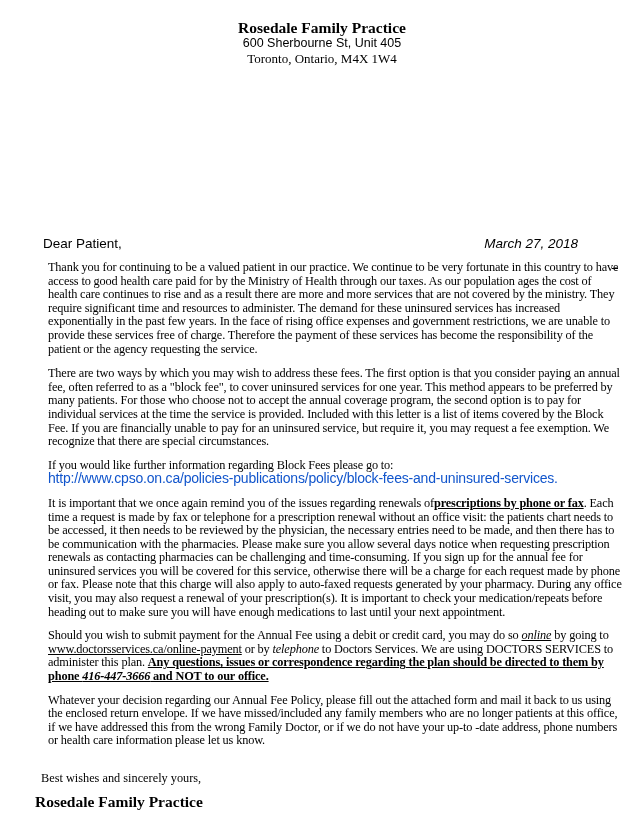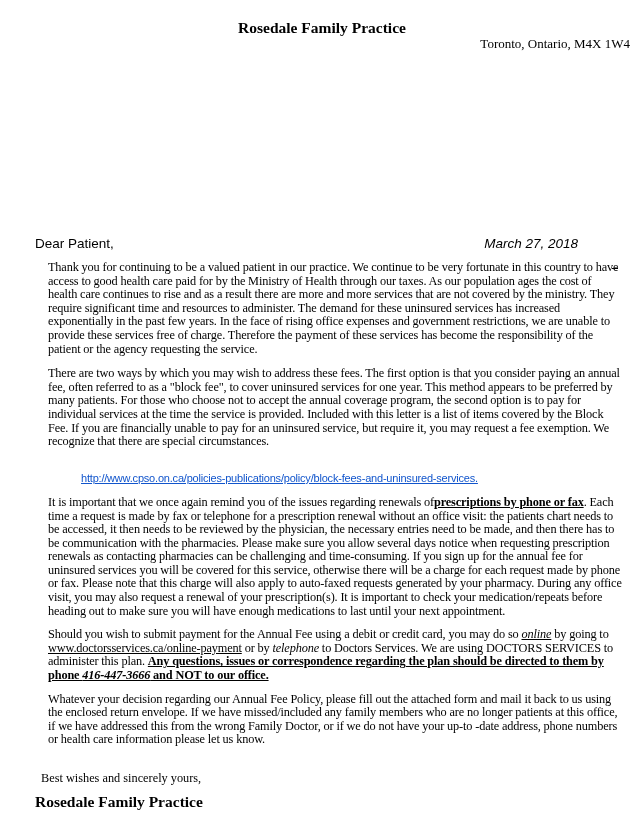--- a/index.html
+++ b/index.html
@@ -1,60 +1,61 @@
 <!DOCTYPE html>
 <html><head>
 <meta charset="utf-8">
 <style>
   html, body { margin: 0; padding: 0; background: #ffffff; }
   body { width: 630px; height: 830px; position: relative; overflow: hidden; color: #000; }
 
   .letterhead { position: absolute; top: 19px; left: 0; width: 630px; text-align: center; }
   .lh-name { font-family: "Liberation Serif", serif; font-weight: bold; font-size: 15.5px; line-height: 17px; margin-left: 14px; }
   .lh-street { font-family: "Liberation Sans", sans-serif; font-size: 12.5px; line-height: 15px; margin-left: 14px; }
-  .lh-city { font-family: "Liberation Serif", serif; font-size: 13px; line-height: 16px; margin-left: 14px; text-align: right; }
+  .lh-city { font-family: "Liberation Serif", serif; font-size: 13px; line-height: 16px; margin-left: 14px; }
 
   .salutation-row { position: absolute; top: 236px; left: 35px; width: 545px; font-family: "Liberation Sans", sans-serif; font-size: 13.5px; line-height: 16px; }
-  .salutation { position: absolute; left: 0; }
+  .salutation { position: absolute; left: 8px; }
   .date { position: absolute; right: 2px; font-style: italic; }
 
   .body { position: absolute; top: 261px; left: 48px; width: 575px; font-family: "Liberation Serif", serif; font-size: 12.3px; line-height: 13.6px; letter-spacing: -0.15px; }
   .para { margin: 0 0 10px 0; }
   .para.p1 { margin-bottom: 11px; }
-  .link { font-family: "Liberation Sans", sans-serif; font-size: 11px; color: #1155cc; text-decoration: underline; letter-spacing: -0.2px; margin-left: 33px; }
+  .link { font-family: "Liberation Sans", sans-serif; font-size: 14px; color: #1155cc; letter-spacing: -0.2px; }
   .u { text-decoration: underline; }
   .ui { text-decoration: underline; font-style: italic; }
   .i { font-style: italic; }
   .b { font-weight: bold; text-decoration: underline; }
 
   .mark { position: absolute; top: 268px; left: 612px; width: 6px; height: 1px; background: #000; }
 
   .closing { position: absolute; top: 771px; left: 41px; font-family: "Liberation Serif", serif; font-size: 12.3px; }
   .signature { position: absolute; top: 793px; left: 35px; font-family: "Liberation Serif", serif; font-weight: bold; font-size: 15.5px; }
 </style>
 </head>
 <body>
 
 <div class="letterhead">
   <div class="lh-name">Rosedale Family Practice</div>
+  <div class="lh-street">600 Sherbourne St, Unit 405</div>
   <div class="lh-city">Toronto, Ontario, M4X 1W4</div>
 </div>
 
 <div class="salutation-row">
   <span class="salutation">Dear Patient,</span>
   <span class="date">March 27, 2018</span>
 </div>
 
 <div class="mark"></div>
 
 <div class="body">
   <p class="para p1">Thank you for continuing to be a valued patient in our practice. We continue to be very fortunate in this country to have access to good health care paid for by the Ministry of Health through our taxes.   As our population ages the cost of health care continues to rise and as a result there are more and more services that are not covered by the ministry.  They require significant time and resources to administer.  The demand for these uninsured services has increased exponentially in the past few years.  In the face of rising office expenses and government restrictions, we are unable to provide these services free of charge.  Therefore the payment of these services has become the responsibility of the patient or the agency requesting the service.</p>
   <p class="para">There are two ways by which you may wish to address these fees. The first option is that you consider paying an annual fee, often referred to as a "block fee", to cover uninsured services for one year. This method appears to be preferred by many patients. For those who choose not to accept the annual coverage program, the second option is to pay for individual services at the time the service is provided.  Included with this letter is a list of items covered by the Block Fee. If you are financially unable to pay for an uninsured service, but require it, you may request a fee exemption. We recognize that there are special circumstances.</p>
   <p class="para">
-    <br>
+    <span>If you would like further information regarding Block Fees please go to:</span><br>
     <a class="link">http://www.cpso.on.ca/policies-publications/policy/block-fees-and-uninsured-services.</a>
   </p>
   <p class="para"><span>It is important that we once again remind you of the issues regarding renewals of</span><span class="b">prescriptions by phone or fax</span><span>. Each time a request is made by fax or telephone for a prescription renewal without an office visit: the patients chart needs to be accessed, it then needs to be reviewed by the physician, the necessary entries need to be made, and then there has to be communication with the pharmacies. Please make sure you allow several days notice when requesting prescription renewals as contacting pharmacies can be challenging and time-consuming. If you sign up for the annual fee for uninsured services you will be covered for this service, otherwise there will be a charge for each request made by phone or fax. Please note that this charge will also apply to auto-faxed requests generated by your pharmacy. During any office visit, you may also request a renewal of your prescription(s).  It is important to check your medication/repeats before heading out to make sure you will have enough medications to last until your next appointment.</span></p>
   <p class="para"><span>Should you wish to submit payment for the Annual Fee using a debit or credit card, you may do so </span><span class="ui">online</span><span> by going to </span><a class="u">www.doctorsservices.ca/online-payment</a><span> or by </span><span class="i">telephone</span><span> to Doctors Services. We are using DOCTORS SERVICES to administer this plan.  </span><span class="b">Any questions, issues or correspondence regarding the plan should be directed to them by phone </span><span class="b ui">416-447-3666</span><span class="b"> and NOT to our office.</span></p>
   <p class="para">Whatever your decision regarding our Annual Fee Policy, please fill out the attached form and mail it back to us using the enclosed return envelope. If we have missed/included any family members who are no longer patients at this office, if we have addressed this from the wrong Family Doctor, or if we do not have your up-to -date address, phone numbers or health care information please let us know.</p>
 </div>
 
 <div class="closing">Best wishes and sincerely yours,</div>
 <div class="signature">Rosedale Family Practice</div>
 

